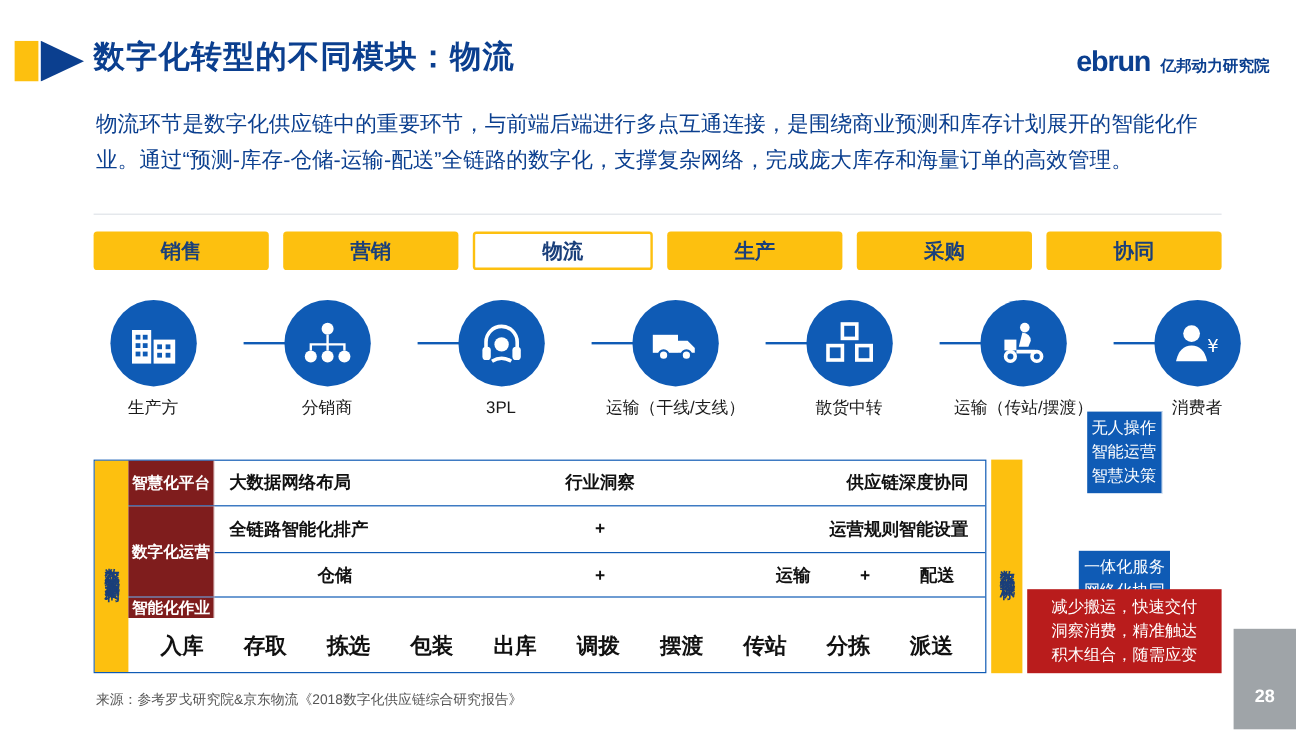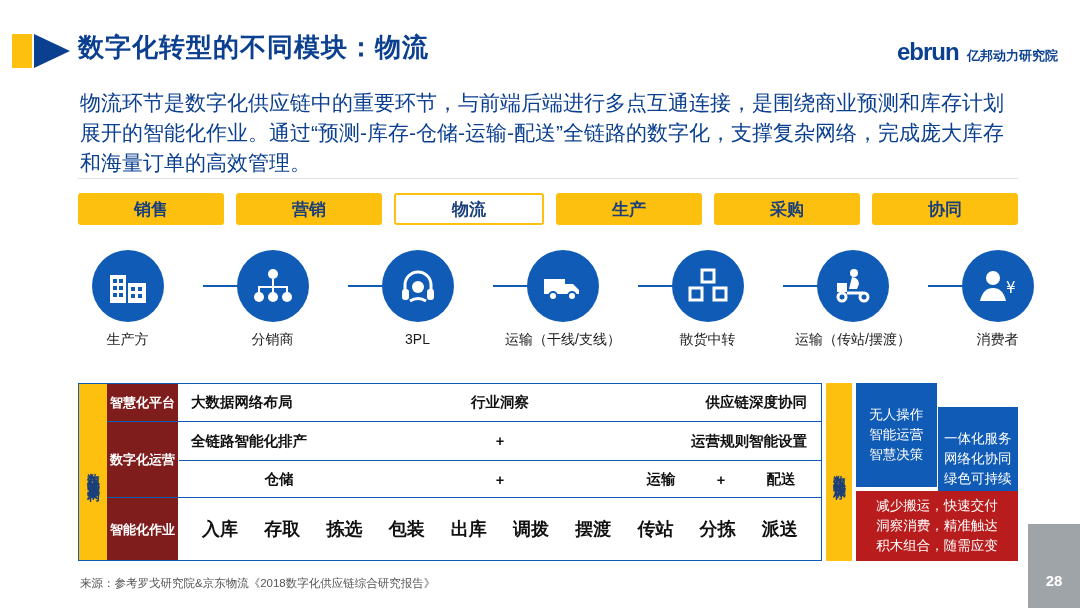--- a/index.html
+++ b/index.html
@@ -20,21 +20,21 @@
     font-size:26px; font-weight:bold; color:#0b3f8f;
     letter-spacing:1px;
   }
   .logo { position:absolute; right:22px; top:16px; text-align:right; white-space:nowrap; }
   .logo .brand { font-size:24px; font-weight:bold; color:#0b3f8f; letter-spacing:-1px; }
   .logo .sub { font-size:13px; color:#0b3f8f; margin-left:4px; font-weight:bold; }
 
   
   .para {
     position:absolute; left:80px; top:88px; width:930px;
-    font-size:21px; line-height:30px; color:#0b3f8f;
+    font-size:18px; line-height:30px; color:#0b3f8f;
   }
 
   
   .tabs { position:absolute; left:78px; top:193px; width:940px; height:32px; display:flex; gap:12px; }
   .tab {
     flex:1; height:32px; border-radius:3px;
     display:flex; align-items:center; justify-content:center;
     font-size:17px; font-weight:bold; color:#1a3f7a;
     background:#fdc00f;
   }
@@ -60,21 +60,21 @@
   
   .arch { position:absolute; left:78px; top:383px; width:744px; height:178px; border:1px solid #0f5bb5; }
   .vlabel {
     position:absolute; left:0; top:0; width:28px; height:100%;
     background:#fdc00f; color:#1a3f7a; font-weight:bold; font-size:12.5px;
     display:flex; align-items:center; justify-content:center;
     writing-mode:vertical-rl; letter-spacing:2px;
   }
   .arch-rows { position:absolute; left:28px; top:0; right:0; bottom:0; }
   .arow { display:flex; border-bottom:1px solid #0f5bb5; }
-  .arow:last-child { border-bottom:none; }
+  .arow:last-child { border-bottom:none;flex-direction:column; }
   .arow.r1 { height:38px; }
   .arow.r2 { height:76px; }
   .arow.r3 { height:62px; }
   .rowhead {
     width:72px; flex:none; background:#7f1d1d; color:#fff;
     font-size:13px; font-weight:bold;
     display:flex; align-items:center; justify-content:center; text-align:center;
     line-height:17px;
     border-right:1px solid #fff;
   }
@@ -90,21 +90,21 @@
   .goals { position:absolute; left:826px; top:383px; width:192px; height:178px; }
   .goals .vlabel2 {
     position:absolute; left:0; top:0; width:26px; height:100%;
     background:#fdc00f; color:#1a3f7a; font-weight:bold; font-size:12.5px;
     display:flex; align-items:center; justify-content:center;
     writing-mode:vertical-rl; letter-spacing:2px;
   }
   .gbox {
     position:absolute; left:30px; width:162px;
     color:#fff; font-size:13.5px; line-height:20px; text-align:center;
-    display:flex; align-items:center; justify-content:center; gap:0;
+    display:flex; align-items:center; justify-content:center; gap:0;flex-direction:column;
   }
   .gtop { top:0; height:104px; display:flex; }
   .gtop .half { flex:1; height:100%; background:#0f5bb5; display:flex; align-items:center; justify-content:center; padding:4px; }
   .gtop .half:first-child { border-right:1px solid #fff; }
   .gbot { top:108px; height:70px; background:#b91c1c; padding:4px; }
 
   
   .source { position:absolute; left:80px; top:576px; font-size:11.5px; color:#555; }
 
   

